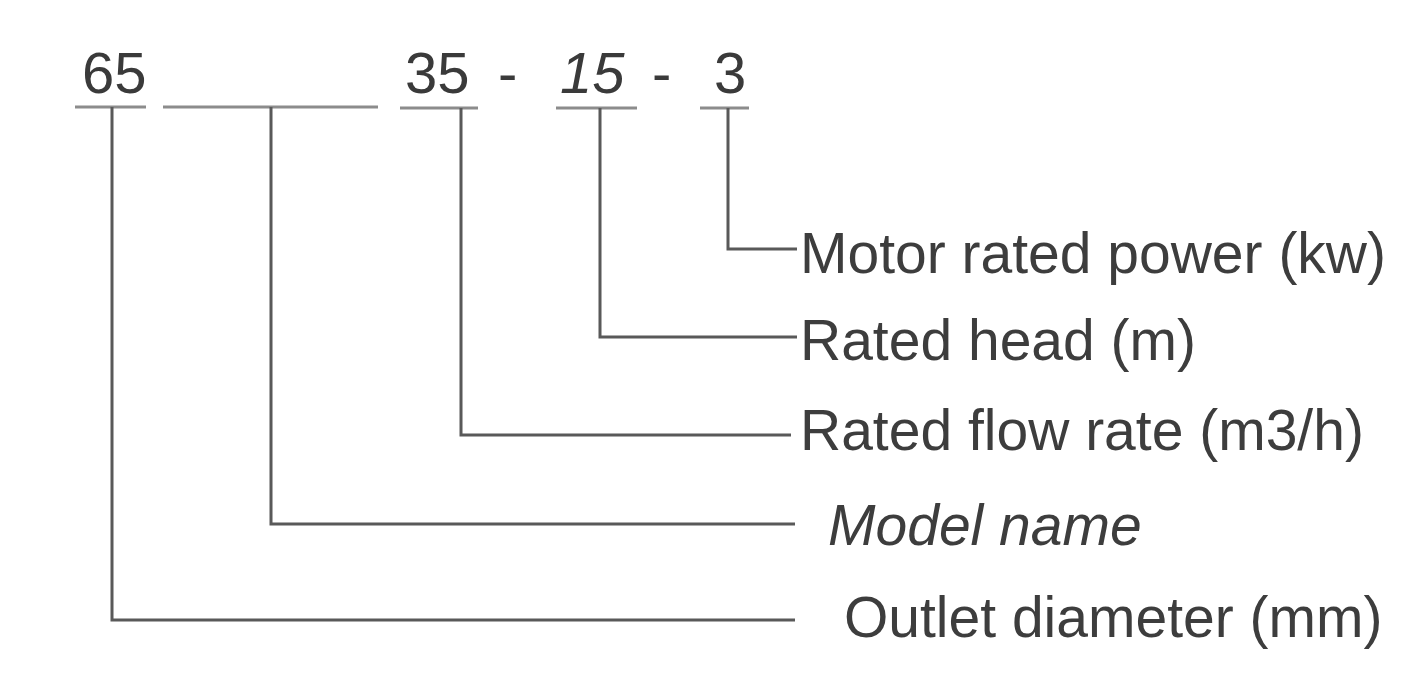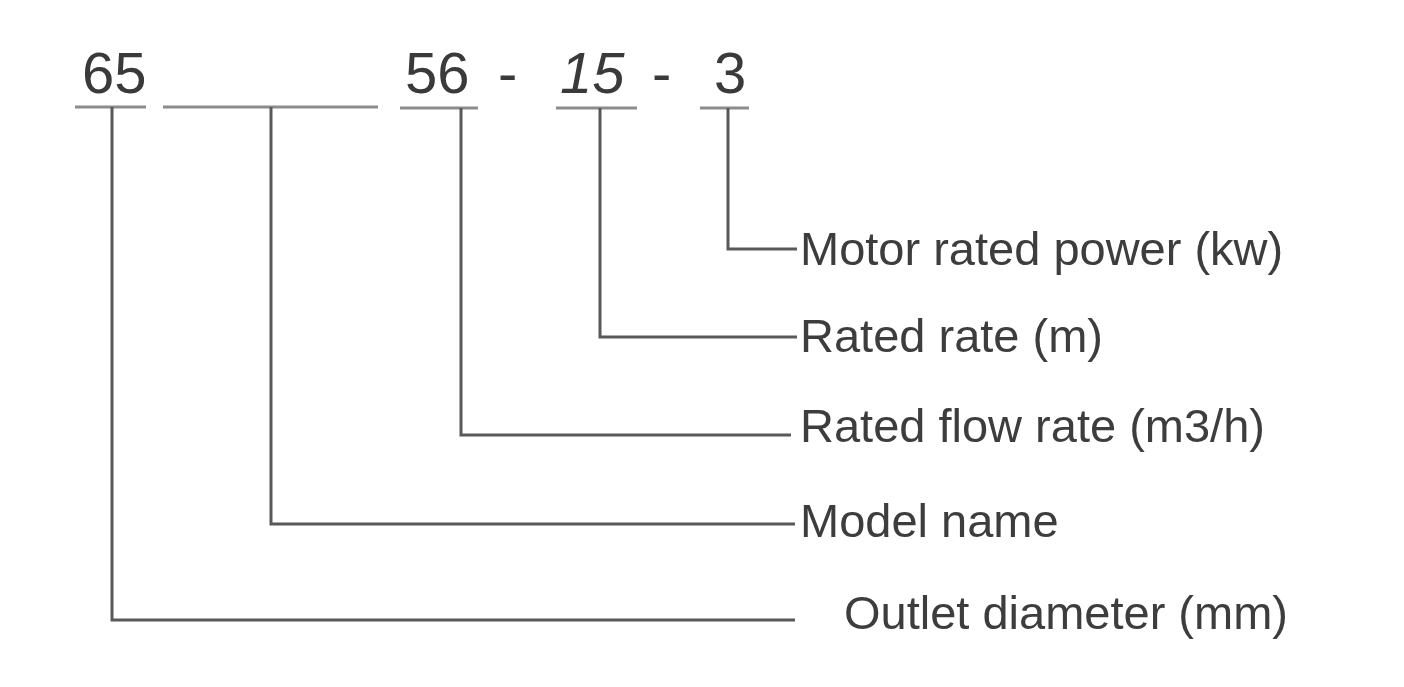--- a/index.html
+++ b/index.html
@@ -36,21 +36,21 @@
   .code-dash {
     position: absolute;
     color: #3a3a3a;
     font-size: 58px;
     line-height: 1;
     white-space: nowrap;
   }
   .desc-label {
     position: absolute;
     color: #3d3d3d;
-    font-size: 47px;
+    font-size: 57px;
     line-height: 1;
     white-space: nowrap;
   }
 </style>
 </head>
 <body>
 
 <div id="stage">
 
   <svg id="leaders" viewBox="0 0 1404 687" xmlns="http://www.w3.org/2000/svg">
@@ -68,33 +68,33 @@
       <polyline points="600,108 600,337 797,337"></polyline>
       <polyline points="461,108 461,435 791,435"></polyline>
       <polyline points="271,107 271,524 795,524"></polyline>
       <polyline points="112,107 112,620 795,620"></polyline>
     </g>
   </svg>
 
   <div class="code-token" style="left:82px; top:44px;">65</div>
 
 
-  <div class="code-token" style="left:405px; top:44px;">56</div>
+  <div class="code-token" style="left:405px; top:44px;">35</div>
 
   <div class="code-dash" style="left:498px; top:44px;">-</div>
 
   <div class="code-token" style="left:560px; top:44px;font-style:italic;">15</div>
 
   <div class="code-dash" style="left:652px; top:44px;">-</div>
 
   <div class="code-token" style="left:714px; top:44px;">3</div>
 
   <div class="desc-label" style="left:800px; top:225px;">Motor rated power (kw)</div>
 
-  <div class="desc-label" style="left:800px; top:312px;">Rated rate (m)</div>
+  <div class="desc-label" style="left:800px; top:312px;">Rated head (m)</div>
 
   <div class="desc-label" style="left:800px; top:402px;">Rated flow rate (m3/h)</div>
 
-  <div class="desc-label" style="left:800px; top:497px;">Model name</div>
+  <div class="desc-label" style="left:828px; top:497px;font-style:italic;">Model name</div>
 
   <div class="desc-label" style="left:844px; top:589px;">Outlet diameter (mm)</div>
 
 </div>
 
 </body></html>

